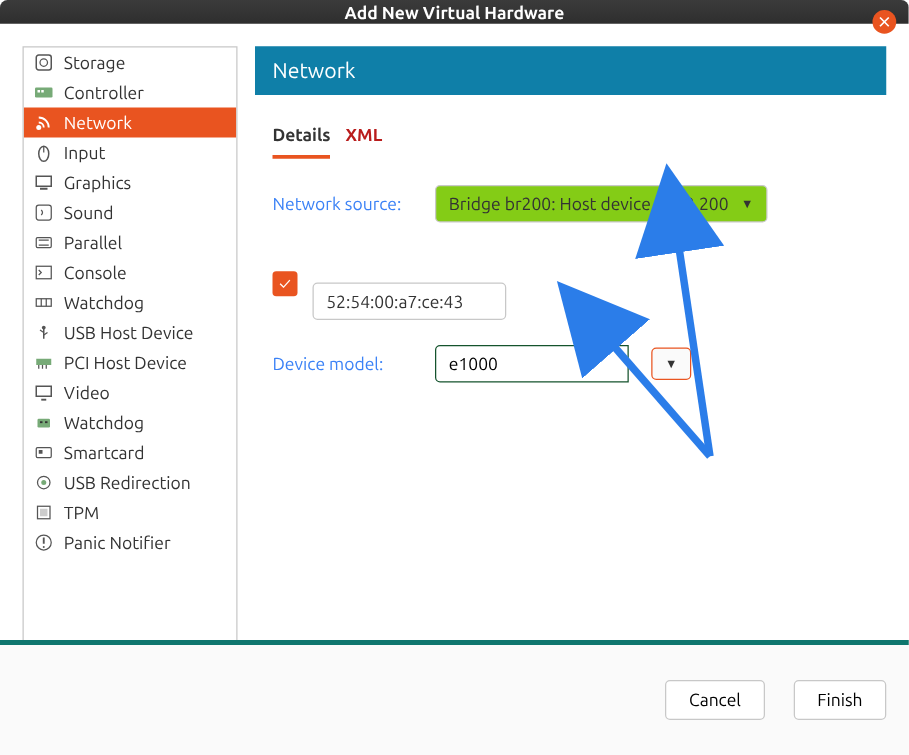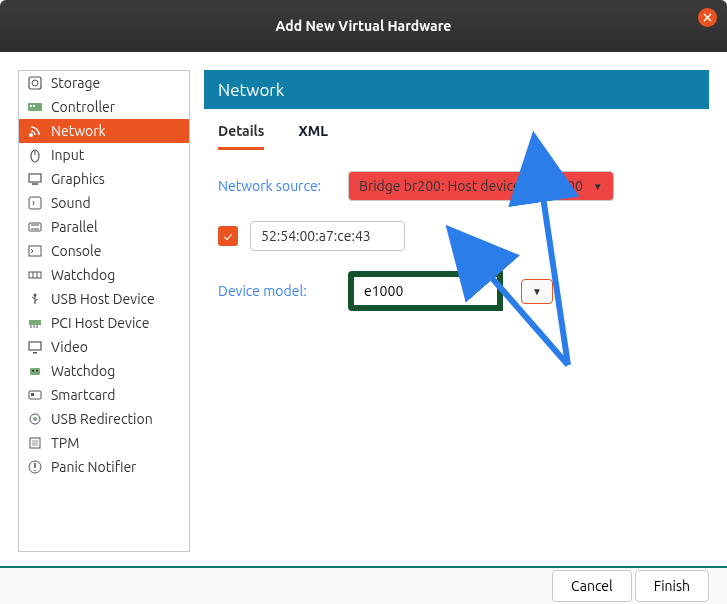--- a/index.html
+++ b/index.html
@@ -1,50 +1,50 @@
 <!DOCTYPE html>
 <html><head>
 <meta charset="utf-8">
 <style>
 * { box-sizing: border-box; margin: 0; padding: 0; font-family: Ubuntu, -apple-system, sans-serif; }
 body { background: #fff; width: 727px; height: 604px; overflow: hidden; }
 
-.titlebar { height: 52px; background: linear-gradient(#3b3b3b, #2e2e2e); color: #fff; display: flex; align-items: center; justify-content: center; position: relative; border-radius: 6px 6px 0 0; }
+.titlebar { height: 19px; background: linear-gradient(#3b3b3b, #2e2e2e); color: #fff; display: flex; align-items: center; justify-content: center; position: relative; border-radius: 6px 6px 0 0; }
 .titlebar-title { font-weight: 600; font-size: 14px; }
 .close-btn { position: absolute; right: 10px; top: 8px; width: 19px; height: 19px; border-radius: 50%; background: #e95420; display: flex; align-items: center; justify-content: center; color: #fff; font-size: 11px; cursor: pointer; }
 
 .window-body { display: flex; padding: 18px; gap: 14px; height: 518px; }
 
 .sidebar { width: 172px; border: 1px solid #c8c8c8; background: #fff; overflow-y: auto; }
 .sidebar-item { display: flex; align-items: center; gap: 8px; padding: 4px 8px; font-size: 14px; color: #333; cursor: pointer; }
 .sidebar-item.active { background: #e95420; color: #fff; }
 .sidebar-item .icon { width: 16px; height: 16px; display: flex; align-items: center; justify-content: center; flex-shrink: 0; }
 
 .main { flex: 1; display: flex; flex-direction: column; }
 .panel-header { background: #0f7fa8; color: #fff; padding: 10px 14px; font-size: 17px; font-weight: 400; }
 
-.tabs { display: flex; gap: 34px; padding: 14px 14px 0 14px; border-bottom: 1px solid transparent; }
-.tab { font-size: 14px; font-weight: 600; color: #0f172a; padding-bottom: 8px; cursor: pointer; }
+.tabs { display: flex; gap: 12px; padding: 24px 14px 0 14px; border-bottom: 1px solid transparent; }
+.tab { font-size: 14px; font-weight: 600; color: #b91c1c; padding-bottom: 8px; cursor: pointer; }
 .tab.active { color: #333; border-bottom: 3px solid #e95420; }
 
 .form { padding: 20px 14px; display: flex; flex-direction: column; gap: 20px; }
 .form-row { display: flex; align-items: center; gap: 12px; }
 .form-label { width: 118px; font-size: 14px; color: #3b82f6; }
 
-.dropdown { display: flex; align-items: center; border: 1px solid #c8c8c8; border-radius: 4px; padding: 6px 10px; font-size: 14px; color: #333; cursor: pointer; background: #ef4444; }
+.dropdown { display: flex; align-items: center; border: 1px solid #c8c8c8; border-radius: 4px; padding: 6px 10px; font-size: 14px; color: #333; cursor: pointer; background: #84cc16; }
 .dropdown .chevron { margin-left: 10px; font-size: 10px; color: #333; }
 
 .checkbox { width: 20px; height: 20px; background: #e95420; border-radius: 3px; display: flex; align-items: center; justify-content: center; color: #fff; font-size: 13px; cursor: pointer; }
 
-.text-input { border: 1px solid #c8c8c8; border-radius: 4px; padding: 6px 10px; font-size: 14px; color: #333; width: 155px; background: #fff; }
-
-.model-input { border: 6px solid #14532d; border-radius: 4px 0 0 4px; padding: 6px 10px; font-size: 14px; width: 155px; background: #fff; }
+.text-input { border: 1px solid #c8c8c8; border-radius: 4px; padding: 6px 10px; font-size: 14px; color: #333; width: 155px; background: #fff; margin-top: 28px; }
+
+.model-input { border: 1px solid #14532d; border-radius: 4px 0 0 4px; padding: 6px 10px; font-size: 14px; width: 155px; background: #fff; }
 .model-chevron { border: 1px solid #e95420; border-radius: 4px; padding: 6px 10px; font-size: 10px; color: #333; cursor: pointer; margin-left: 6px; background: #fafafa; }
 
-.footer { position: absolute; bottom: 0; left: 0; right: 0; padding: 2px 18px; display: flex; justify-content: flex-end; gap: 3px; border-top: 2px solid #0f766e; background: #fafafa; }
+.footer { position: absolute; bottom: 0; left: 0; right: 0; padding: 28px 18px; display: flex; justify-content: flex-end; gap: 23px; border-top: 4px solid #0f766e; background: #fafafa; }
 .btn { border: 1px solid #c8c8c8; border-radius: 4px; padding: 7px 18px; font-size: 14px; background: #fff; cursor: pointer; }
 
 svg { display: block; }
 
 
 .arrows { position: absolute; left: 0; top: 0; pointer-events: none; }
 </style>
 </head>
 <body>
 

